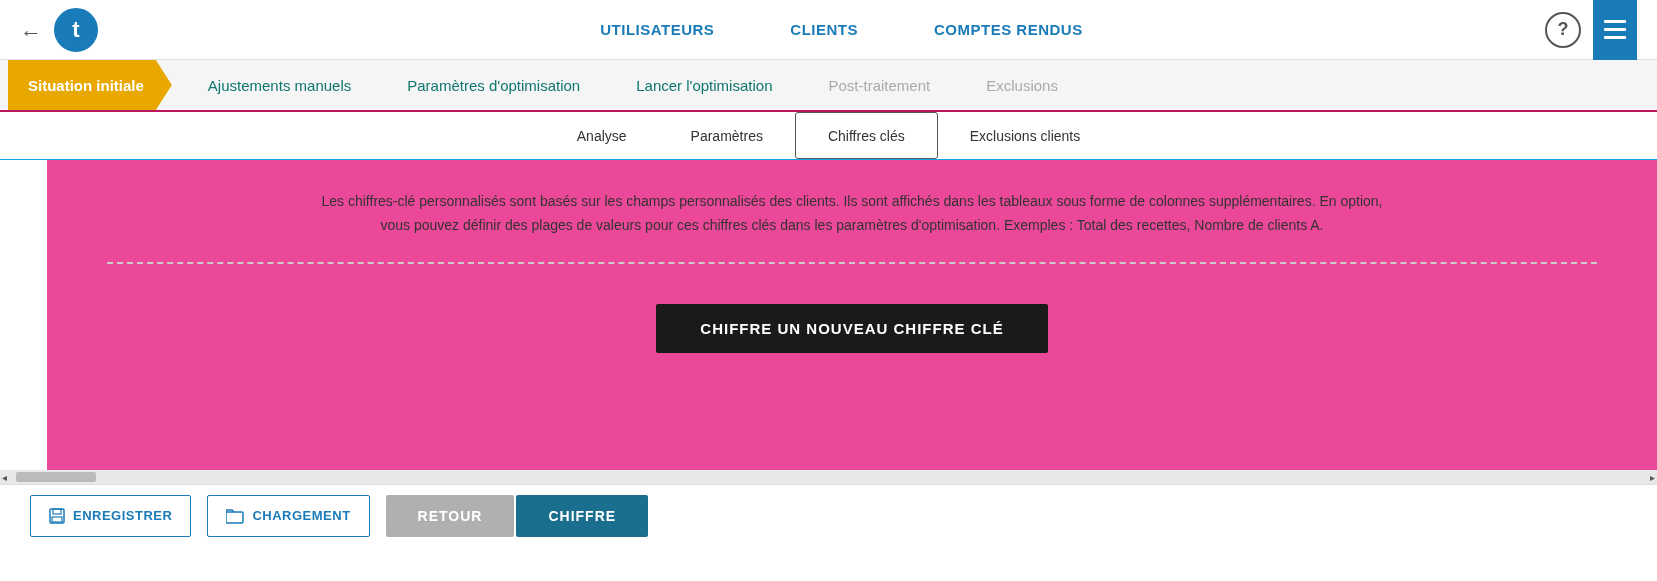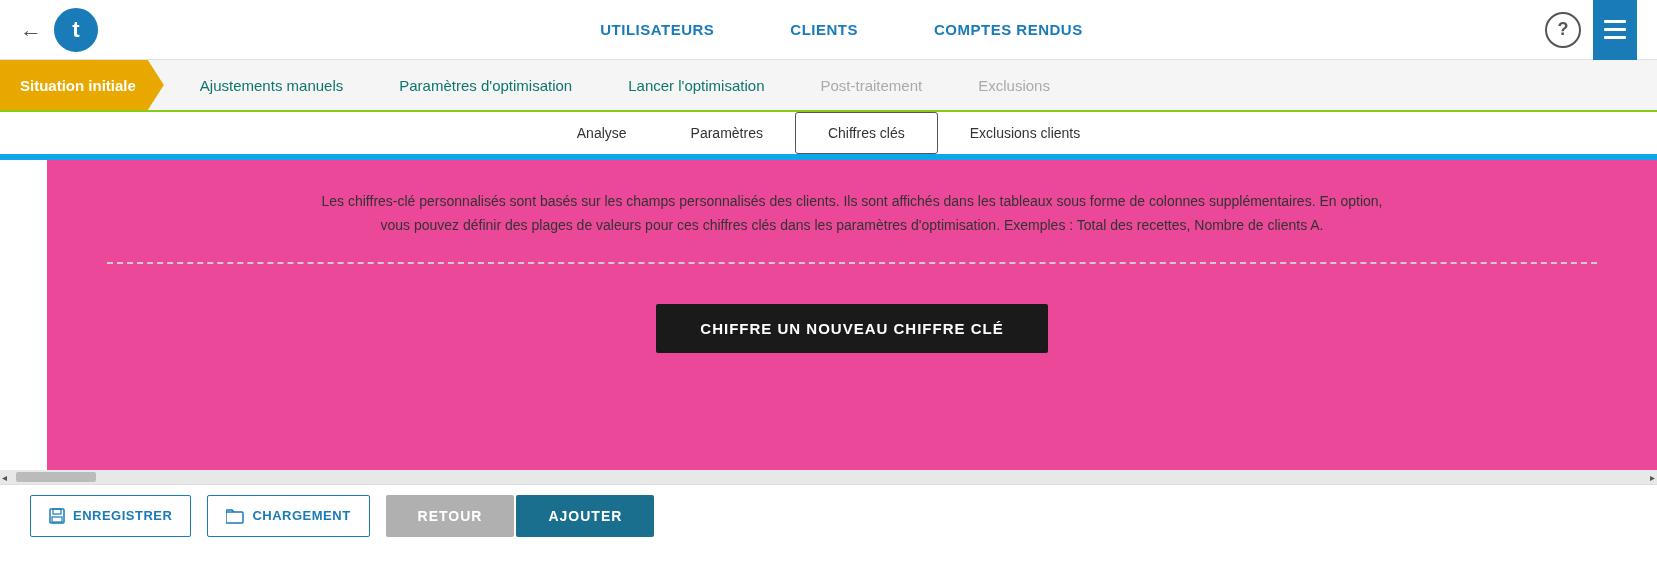--- a/index.html
+++ b/index.html
@@ -99,22 +99,22 @@
       background: #fff;
       border-radius: 1px;
     }
 
     
     .step-nav {
       display: flex;
       align-items: center;
       height: 52px;
       background: #f5f5f5;
-      padding: 0 0 0 0;
-      border-bottom: 2px solid #84cc16;
+      padding: 0 0 0 8px;
+      border-bottom: 2px solid #be185d;
     }
     .step-active {
       background: #e8a800;
       color: #fff;
       font-size: 15px;
       font-weight: bold;
       padding: 0 28px 0 20px;
       height: 100%;
       display: flex;
       align-items: center;
@@ -139,21 +139,21 @@
     }
 
     
     .sub-tabs {
       display: flex;
       align-items: center;
       justify-content: center;
       gap: 0;
       height: 48px;
       background: #fff;
-      border-bottom: 6px solid #0ea5e9;
+      border-bottom: 1px solid #0ea5e9;
     }
     .sub-tab {
       font-size: 14px;
       color: #333;
       padding: 0 32px;
       height: 100%;
       display: flex;
       align-items: center;
       cursor: pointer;
       border: none;
@@ -346,15 +346,15 @@
   </button>
   <button class="footer-btn-outline">
     <svg width="18" height="16" viewBox="0 0 18 16">
       <rect x="0" y="4" width="17" height="11" rx="1" fill="none" stroke="#1a7bb9" stroke-width="1.5"></rect>
       <path d="M0 4 L0 3 Q0 2 1 2 L6 2 L8 4" fill="none" stroke="#1a7bb9" stroke-width="1.5"></path>
     </svg>
     <span>CHARGEMENT</span>
   </button>
   <div class="footer-center">
     <button class="btn-retour">RETOUR</button>
-    <button class="btn-prochain">AJOUTER</button>
+    <button class="btn-prochain">CHIFFRE</button>
   </div>
 </div>
 
 </body></html>

